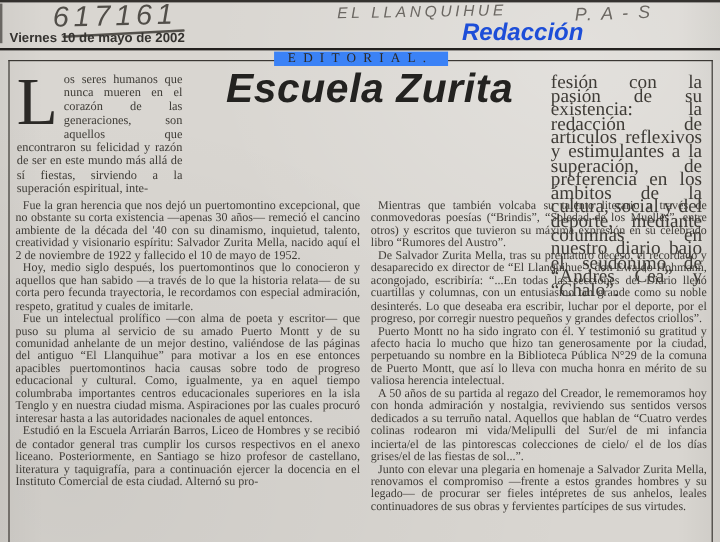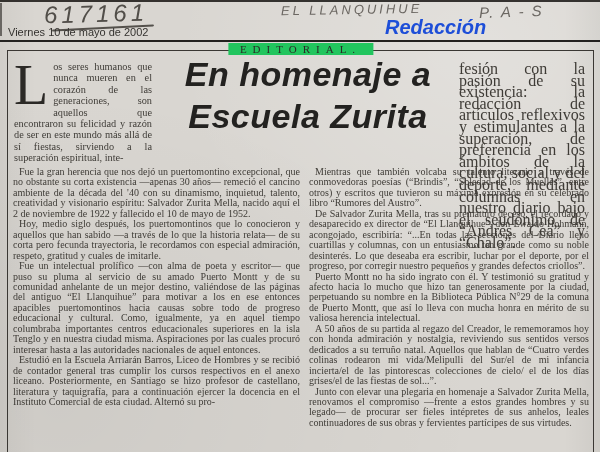--- a/index.html
+++ b/index.html
@@ -18,31 +18,31 @@
   }
   .top-edge{position:absolute;top:0;left:0;width:600px;height:2px;background:#161412;opacity:.85;}
   .left-tick{position:absolute;top:3px;left:0;width:2px;height:33px;background:#46433f;opacity:.75;}
 
   .hand{font-family:"Liberation Sans",sans-serif;font-style:italic;color:#514e49;}
   .hand-code{position:absolute;left:44px;top:0px;font-size:24px;letter-spacing:4px;transform:rotate(-1.5deg);}
   .hand-code-underline{position:absolute;left:52px;top:27px;width:102px;height:2px;background:#54514c;transform:rotate(-3deg);border-radius:2px;}
   .hand-paper{position:absolute;left:281px;top:2px;font-size:13px;letter-spacing:3px;color:#6b6762;transform:rotate(-1deg);}
   .hand-page{position:absolute;left:479px;top:3px;font-size:15px;letter-spacing:2px;color:#6b6762;transform:rotate(-2deg);}
 
-  .date{position:absolute;left:8px;top:26px;font-family:"Liberation Sans",sans-serif;font-size:11px;color:#34322f;}
+  .date{position:absolute;left:8px;top:26px;font-family:"Liberation Sans",sans-serif;font-size:11px;color:#34322f;font-weight:bold;}
   .section{position:absolute;left:385px;top:16px;font-family:"Liberation Sans",sans-serif;font-style:italic;font-weight:bold;font-size:20px;color:#1d4ed8;}
   .masthead-rule{position:absolute;left:0;top:40px;width:600px;height:2px;background:#23211f;}
 
   .article-box{
     position:absolute;left:7px;top:50px;width:587px;height:402px;
     border:1.5px solid #3a3733;border-bottom:none;box-sizing:border-box;
   }
   .kicker{
     position:absolute;top:-8px;left:50%;transform:translateX(-50%);
-    background:#22c55e;padding:0 12px;white-space:nowrap;
+    background:#3b82f6;padding:0 12px;white-space:nowrap;
     font-family:"Liberation Serif",serif;font-size:11px;letter-spacing:6px;color:#2c2a27;
   }
   .headline{
     position:absolute;left:140px;top:2px;width:320px;text-align:center;
     font-family:"Liberation Sans",sans-serif;font-style:italic;font-weight:bold;
     font-size:34px;line-height:42px;color:#232220;letter-spacing:0.5px;
   }
   .col{color:#3e3b36;text-align:justify;}
   .col p{margin:0;padding:0;text-indent:6px;}
   .col p.cont{text-indent:0;}
@@ -65,21 +65,20 @@
 <div class="hand hand-page">P. A - S</div>
 
 <div class="date">Viernes 10 de mayo de 2002</div>
 <div class="section">Redacción</div>
 <div class="masthead-rule"></div>
 
 <div class="article-box">
   <div class="kicker">EDITORIAL.</div>
 
   <div class="headline">
-    <div>En homenaje a</div>
     <div>Escuela Zurita</div>
   </div>
 
   <div class="col narrow-left">
     <p class="cont"><span class="dropcap">L</span><span>os seres humanos que nunca mueren en el corazón de las generaciones, son aquellos que encontraron su felicidad y razón de ser en este mundo más allá de sí fiestas, sirviendo a la superación espiritual, inte-</span></p>
   </div>
 
   <div class="col narrow-right">
     <p class="cont">fesión con la pasión de su existencia: la redacción de artículos reflexivos y estimulantes a la superación, de preferencia en los ámbitos de la cultura, social y del deporte, mediante columnas en nuestro diario bajo el seudónimo de “Andrés Cea” y “Chalo”.</p>
   </div>

